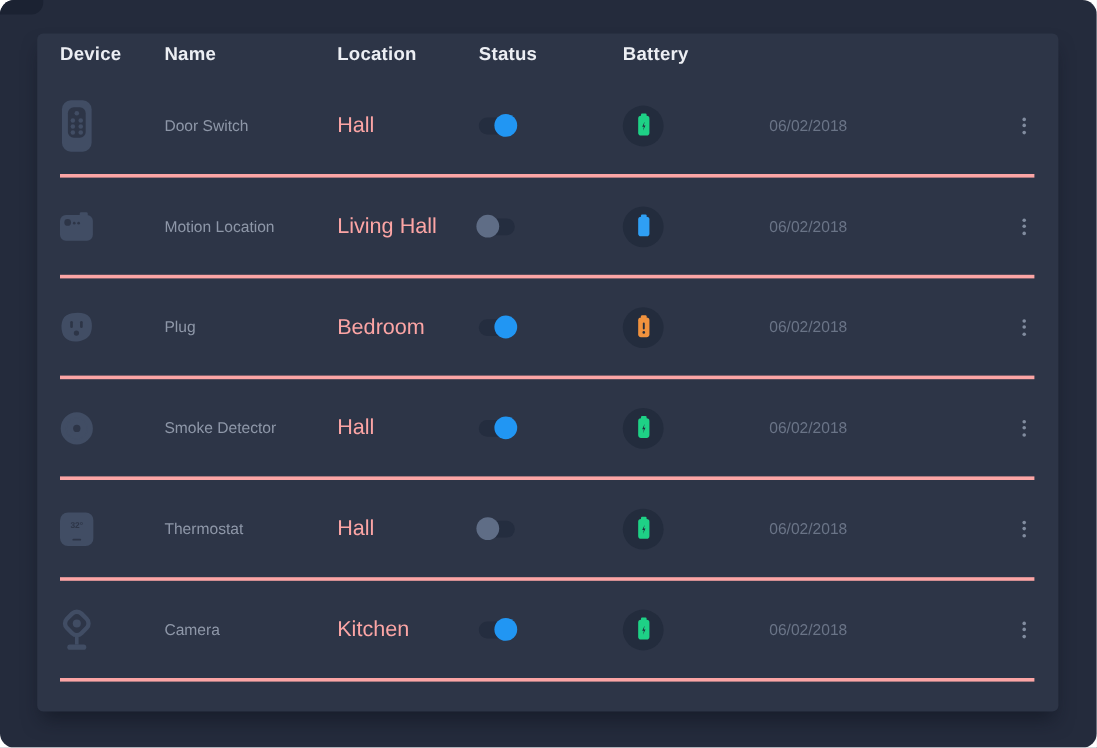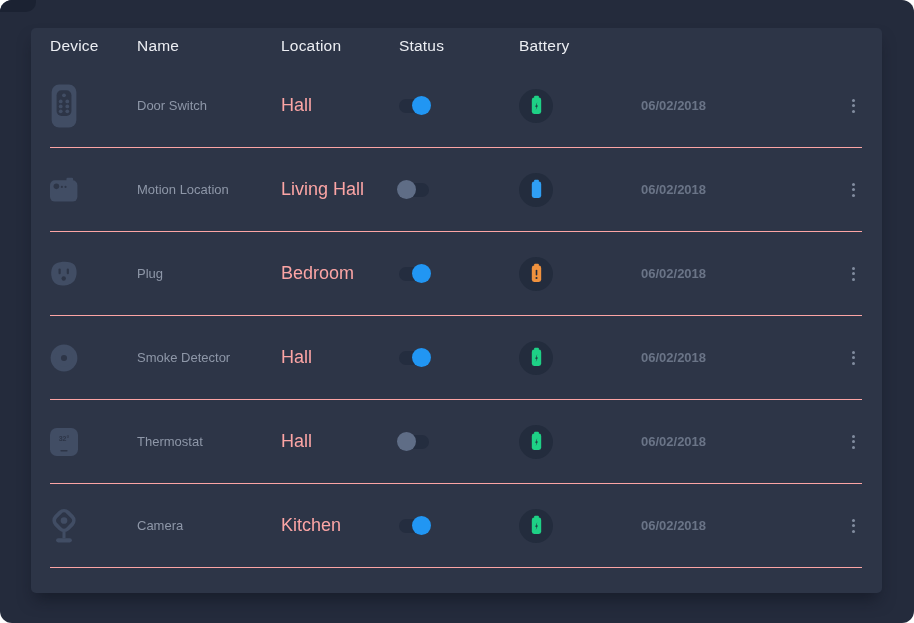--- a/index.html
+++ b/index.html
@@ -2,26 +2,26 @@
 <html style="--page_bg: #242b3c; --card_bg: #2d3547; --accent_blue: #2196f3; --battery_green: #1ed186; --battery_blue: #2f9ff4; --battery_orange: #f0923e;"><head>
 <meta charset="utf-8">
 <style>
   html,body { margin:0; padding:0; background:#ffffff; font-family:"Liberation Sans", sans-serif; }
   .screen { position:relative; width:914px; height:623px; background:var(--page_bg,#242b3c); border-radius:12px; overflow:hidden; }
   .corner-notch { position:absolute; left:0; top:0; width:36px; height:12px; background:#1b2232; border-bottom-right-radius:10px; }
 
   .card { position:absolute; left:31px; top:28px; width:851px; height:565px; background:var(--card_bg,#2d3547); border-radius:5px; box-shadow:0 10px 16px -4px rgba(12,16,28,0.55); }
 
   .header-row, .row { display:grid; grid-template-columns:87px 144px 118px 120px 122px 1fr 30px; align-items:center; margin:0 20px 0 19px; }
-  .header-row { height:36px; color:#eceef3; font-size:15.5px; letter-spacing:.2px; }
-  .row { height:84px; box-sizing:border-box; border-bottom:1px solid #fca5a5; }
+  .header-row { height:36px; color:#eceef3; font-size:15.5px; letter-spacing:.2px;font-weight:bold; }
+  .row { height:84px; box-sizing:border-box; border-bottom:3px solid #fca5a5; }
 
   .cell-name { color:#8e97a8; font-size:13px; }
   .cell-location { color:#fca5a5; font-size:18px; }
-  .cell-date { color:#6a7487; font-size:13px;font-weight:bold; }
+  .cell-date { color:#6a7487; font-size:13px; }
 
   .icon-box { width:28px; height:58px; display:flex; align-items:center; justify-content:center; }
   .icon-box svg { display:block; }
   .ic-light { fill:#414d64; }
   .ic-dark { fill:var(--card_bg,#2d3547); }
   .ic-stroke { stroke:#414d64; fill:none; }
   svg text { font-family:"Liberation Sans", sans-serif; }
 
   .toggle { position:relative; width:30px; height:14px; border-radius:7px; background:#242d3f; cursor:pointer; }
   .toggle .knob { position:absolute; top:-2.5px; width:19px; height:19px; border-radius:50%; }

